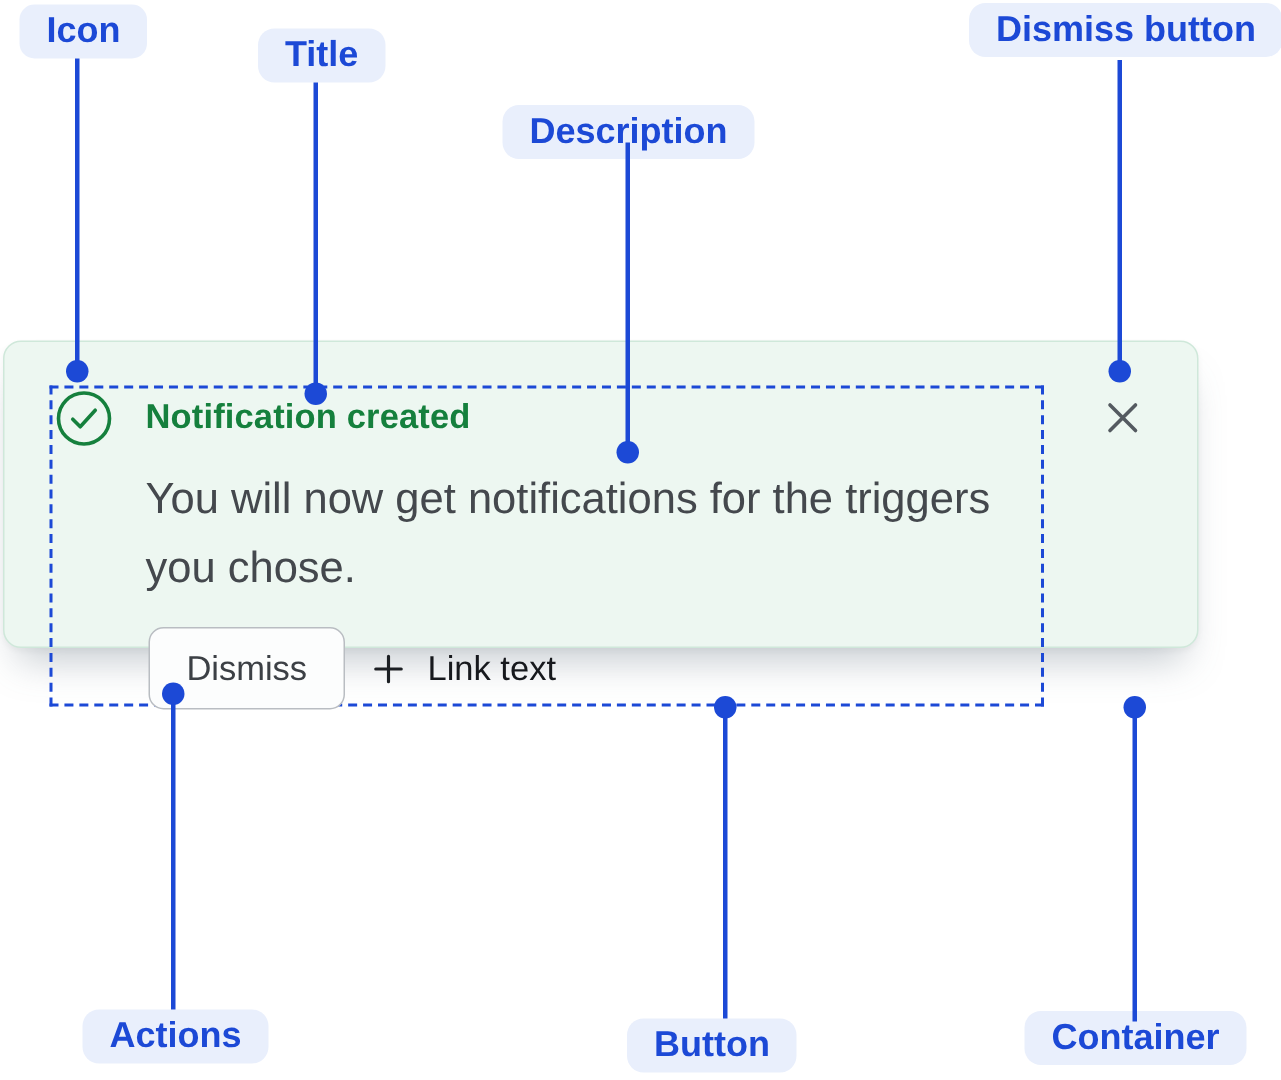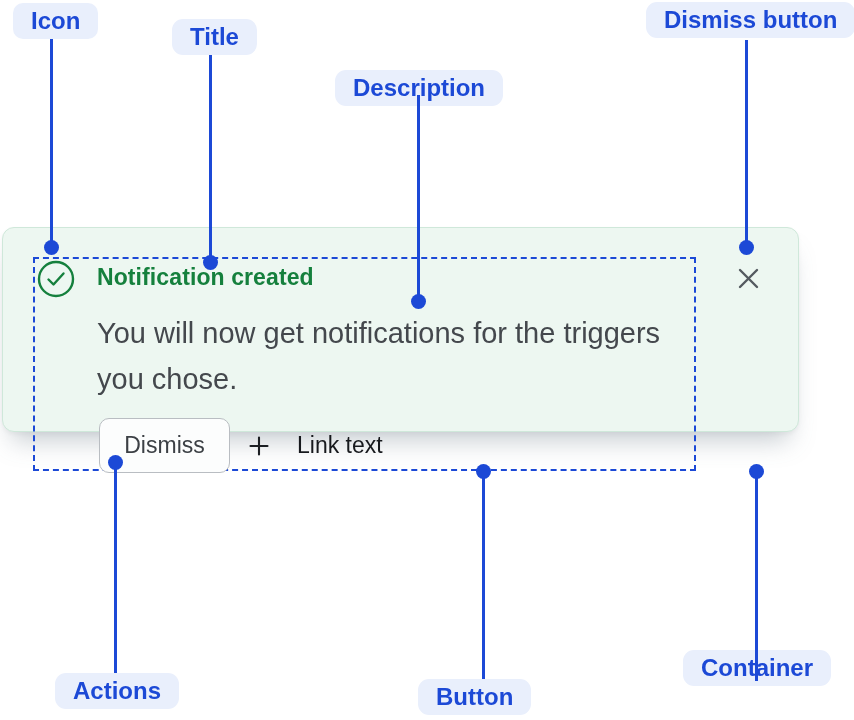--- a/index.html
+++ b/index.html
@@ -32,21 +32,21 @@
     padding:3px 18px;
     border-radius:11px;
     white-space:nowrap;
   }
   .pill-icon{left:13px;top:3px;border-radius:10px;}
   .pill-title{left:172px;top:19px;}
   .pill-description{left:335px;top:58px;margin-top:12px;}
   .pill-dismiss{left:646px;top:2px;}
   .pill-actions{left:55px;top:673px;}
   .pill-content{left:418px;top:679px;}
-  .pill-container{left:683px;top:650px;}
+  .pill-container{left:683px;top:674px;}
 
   
   .aline{
     position:absolute;
     width:3px;
     background:var(--accent-blue);
     z-index:30;
   }
   .line-icon{left:50px;top:39px;height:209px;}
   .line-title{left:209px;top:55px;height:208px;}
@@ -121,21 +121,21 @@
     display:flex;align-items:center;justify-content:center;
     font-family:inherit;
     font-size:23px;
     color:#3c4045;
     cursor:pointer;
   }
   .add-link{
     position:absolute;
     left:244px;top:190px;
     height:55px;
-    display:flex;align-items:center;gap:26px;
+    display:flex;align-items:center;gap:14px;
     font-size:23px;
     font-weight:500;
     color:#17191d;
     cursor:pointer;
     background:none;border:none;font-family:inherit;
   }
   .dismiss-button{
     position:absolute;
     left:729px;top:34px;
     width:32px;height:32px;

